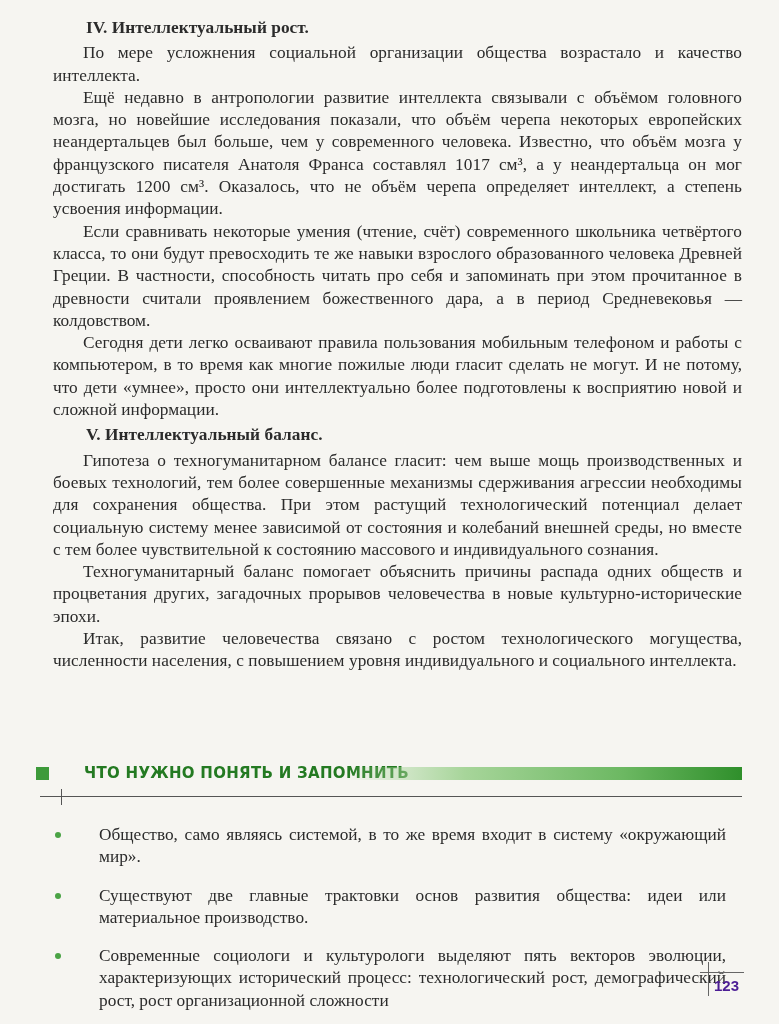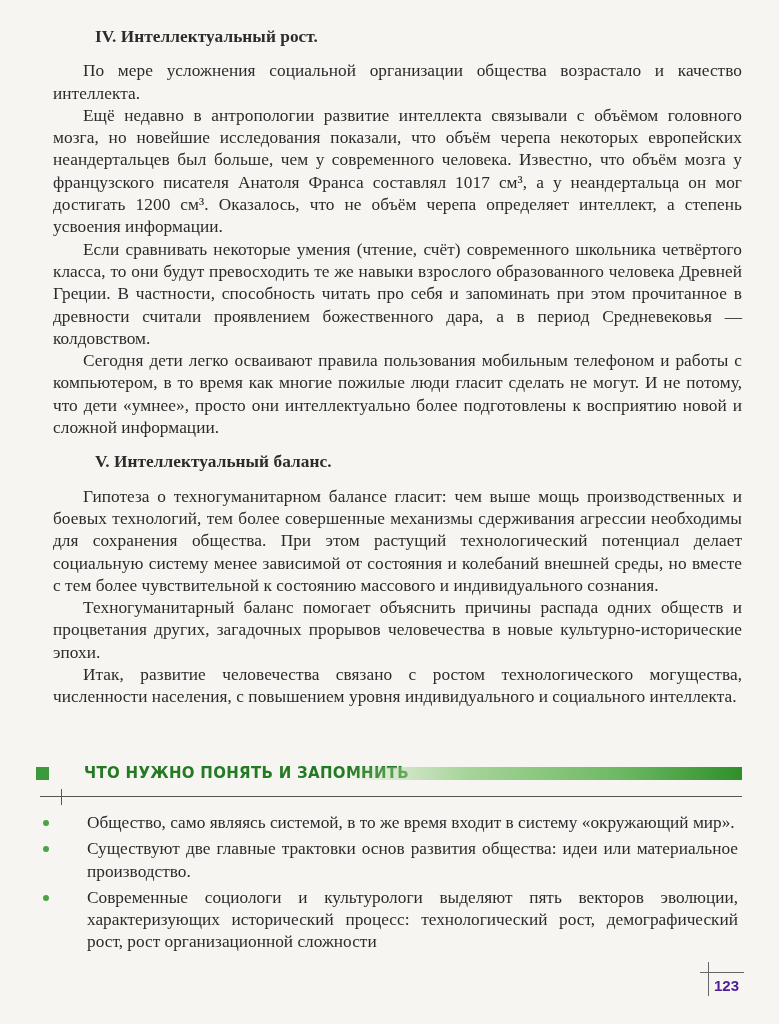--- a/index.html
+++ b/index.html
@@ -13,21 +13,21 @@
   .page { position: absolute; left: 0; top: 0; width: 779px; height: 1024px; }
   .text-block {
     position: absolute; left: 53px; width: 689px; top: 14px;
     font-size: 17.3px; line-height: 22.3px;
     text-align: justify;
     font-family: "Liberation Serif", "DejaVu Serif", serif;
     letter-spacing: 0.05px;
   }
   .text-block p { margin: 0; text-indent: 30px; }
   .text-block h3 {
-    margin: 12px; padding-left: 30px;
+    margin: 3px; padding-left: 30px;
     font-size: 17.3px; line-height: 22.3px; font-weight: bold;
     font-family: "Liberation Serif", "DejaVu Serif", serif;
   }
   .summary-header {
     position: absolute; left: 36px; top: 764px; width: 706px; height: 20px;
   }
   .summary-square {
     position: absolute; left: 0; top: 3px; width: 13px; height: 13px;
     background: #3d9a3a;
   }
@@ -45,21 +45,21 @@
   }
   .rule-tick {
     position: absolute; left: 61px; top: 789px; width: 1px; height: 16px; background: #555;
   }
   .bullets {
     position: absolute; left: 36px; top: 808px; width: 706px;
     font-size: 17.3px; line-height: 22.3px;
     font-family: "Liberation Serif", "DejaVu Serif", serif;
     text-align: justify;
   }
-  .bullet-item { position: relative; padding-left: 47px; margin: 4px; }
+  .bullet-item { position: relative; padding-left: 47px; margin: 16px; }
   .bullet-dot {
     position: absolute; left: 3px; top: 8px; width: 6px; height: 6px; border-radius: 50%;
     background: #4aa345;
   }
   .page-num-block { position: absolute; left: 700px; top: 962px; width: 50px; height: 40px; }
   .pn-hline { position: absolute; left: 0; top: 10px; width: 44px; height: 1px; background: #666; }
   .pn-vline { position: absolute; left: 8px; top: 0; width: 1px; height: 34px; background: #666; }
   .page-number {
     position: absolute; left: 14px; top: 15px; font-size: 15px; font-weight: bold; color: #4c1d95;
     font-family: "Liberation Sans", "DejaVu Sans", sans-serif;

